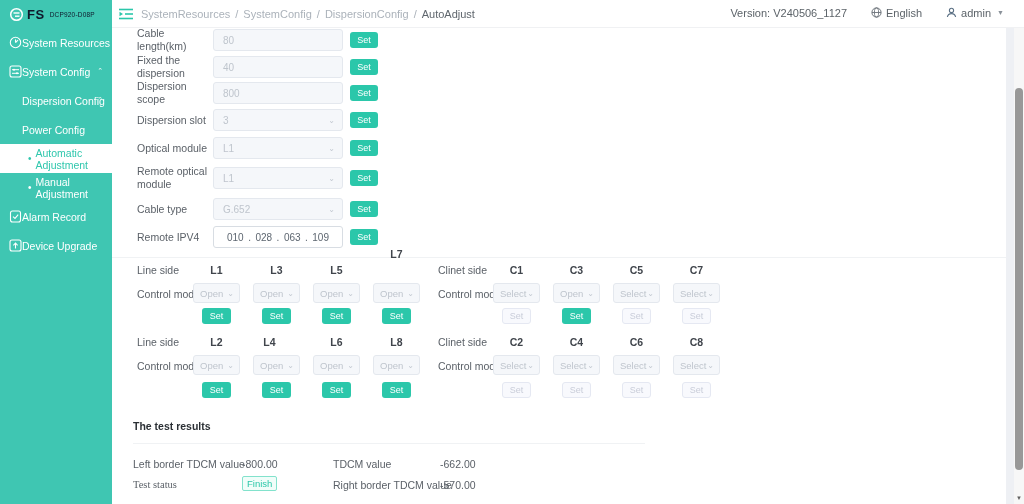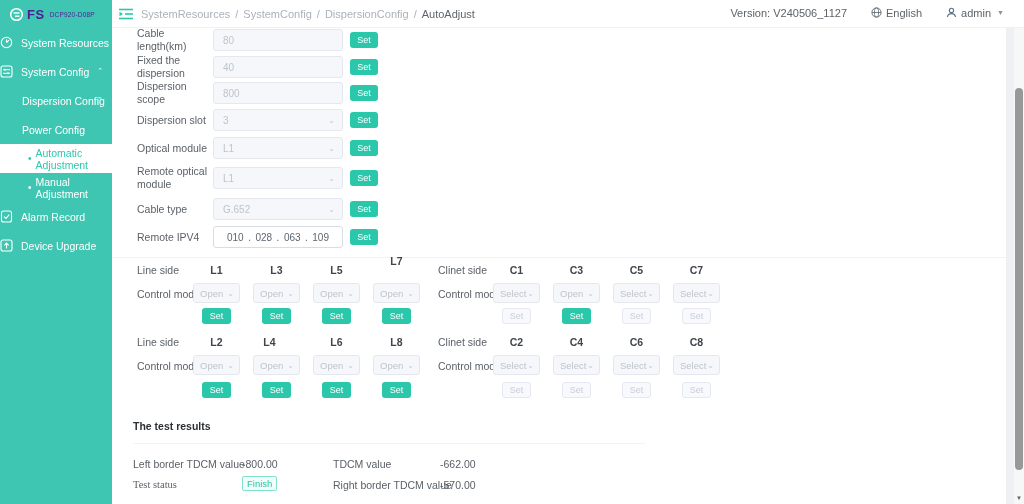--- a/index.html
+++ b/index.html
@@ -5,37 +5,37 @@
   * { margin:0; padding:0; box-sizing:border-box; }
   html,body { background:#fff; }
   .app {
     position:relative; width:1024px; height:504px; overflow:hidden;
     font-family:"Liberation Sans", sans-serif; background:#fff;
   }
   
   .header { position:absolute; left:0; top:0; right:0; height:28px; background:#fff;
             border-bottom:1px solid #f0f1f3; z-index:6; }
   .logo-block { position:absolute; left:0; top:0; width:112px; height:28px; background:#3fc6b2;
-                color:#4c1d95; display:flex; align-items:center; padding-left:9px; gap:3px; z-index:7; }
+                color:#0f172a; display:flex; align-items:center; padding-left:9px; gap:3px; z-index:7; }
   .logo-fs { font-weight:bold; font-size:13px; letter-spacing:0.5px; }
   .logo-model { font-size:6.5px; margin-left:2px; letter-spacing:0.2px; }
   .collapse-btn { position:absolute; left:119px; top:8px; width:14px; height:12px; cursor:pointer; }
   .breadcrumb { position:absolute; left:141px; top:0; height:28px; display:flex; align-items:center;
                 gap:5px; font-size:11px; color:#abb2ba; }
   .crumb { cursor:pointer; }
   .crumb-active { color:#5f666d; }
   .header-right { position:absolute; right:20px; top:0; height:25px; display:flex; align-items:center;
                   gap:24px; font-size:11px; color:#5c6369; }
   .hr-item { display:flex; align-items:center; gap:4px; cursor:pointer; }
   .chev-down { font-size:7px; color:#8a9199; margin-left:2px; }
   
   .sidebar { position:absolute; left:0; top:28px; width:112px; bottom:0; background:#3fc6b2;
              color:#fff; font-size:10.5px; z-index:5; }
   .side-item { position:relative; height:29px; display:flex; align-items:center; cursor:pointer; }
-  .side-item.lvl1 { gap:8px; }
+  .side-item.lvl1 { padding-left:9px; }
   .side-item.lvl2 { padding-left:22px; }
   .side-item.lvl3 { padding-left:28px; gap:4px; }
   .side-item.active { background:#fff; color:#2fc7ad; }
   .side-icon { width:13px; height:13px; flex:0 0 13px; display:flex; }
   .caret-up { position:absolute; right:9px; top:10px; font-size:7px; opacity:0.95; }
   .bullet { font-size:10px; line-height:1; }
   
   .content { position:absolute; left:112px; top:28px; width:894px; height:476px; background:#fff; }
   .form-row { position:absolute; left:25px; height:22px; display:flex; align-items:center; }
   .form-label { width:76px; font-size:10.5px; color:#5b6168; line-height:1.2; flex:0 0 76px; }
@@ -263,21 +263,21 @@
       </div>
       <button class="set-btn">Set</button>
     </div>
 
     <div class="divider" style="top:229px; left:0; width:894px;"></div>
 
     <span class="pt-label" style="left:25px; top:236px;">Line side</span>
     <span class="pt-head" style="left:81px; top:236px;">L1</span>
     <span class="pt-head" style="left:141px; top:236px;">L3</span>
     <span class="pt-head" style="left:201px; top:236px;">L5</span>
-    <span class="pt-head" style="left:261px; top:227px;">L7</span>
+    <span class="pt-head" style="left:261px; top:220px;">L7</span>
     <span class="pt-label" style="left:326px; top:236px;">Clinet side</span>
     <span class="pt-head" style="left:381px; top:236px;">C1</span>
     <span class="pt-head" style="left:441px; top:236px;">C3</span>
     <span class="pt-head" style="left:501px; top:236px;">C5</span>
     <span class="pt-head" style="left:561px; top:236px;">C7</span>
 
     <span class="pt-label" style="left:25px; top:260px;">Control mode</span>
     <div class="pt-select" style="left:81px; top:255px;">
         <span>Open</span>
         <span class="chev">⌄</span>

